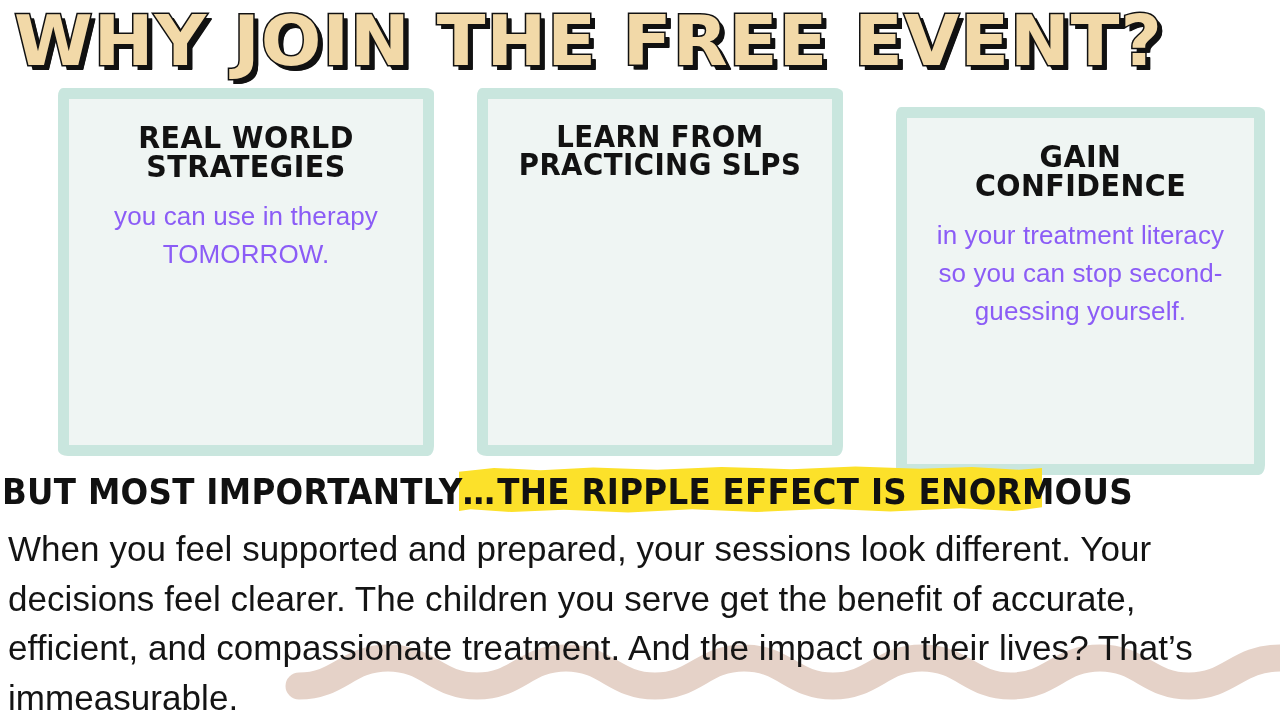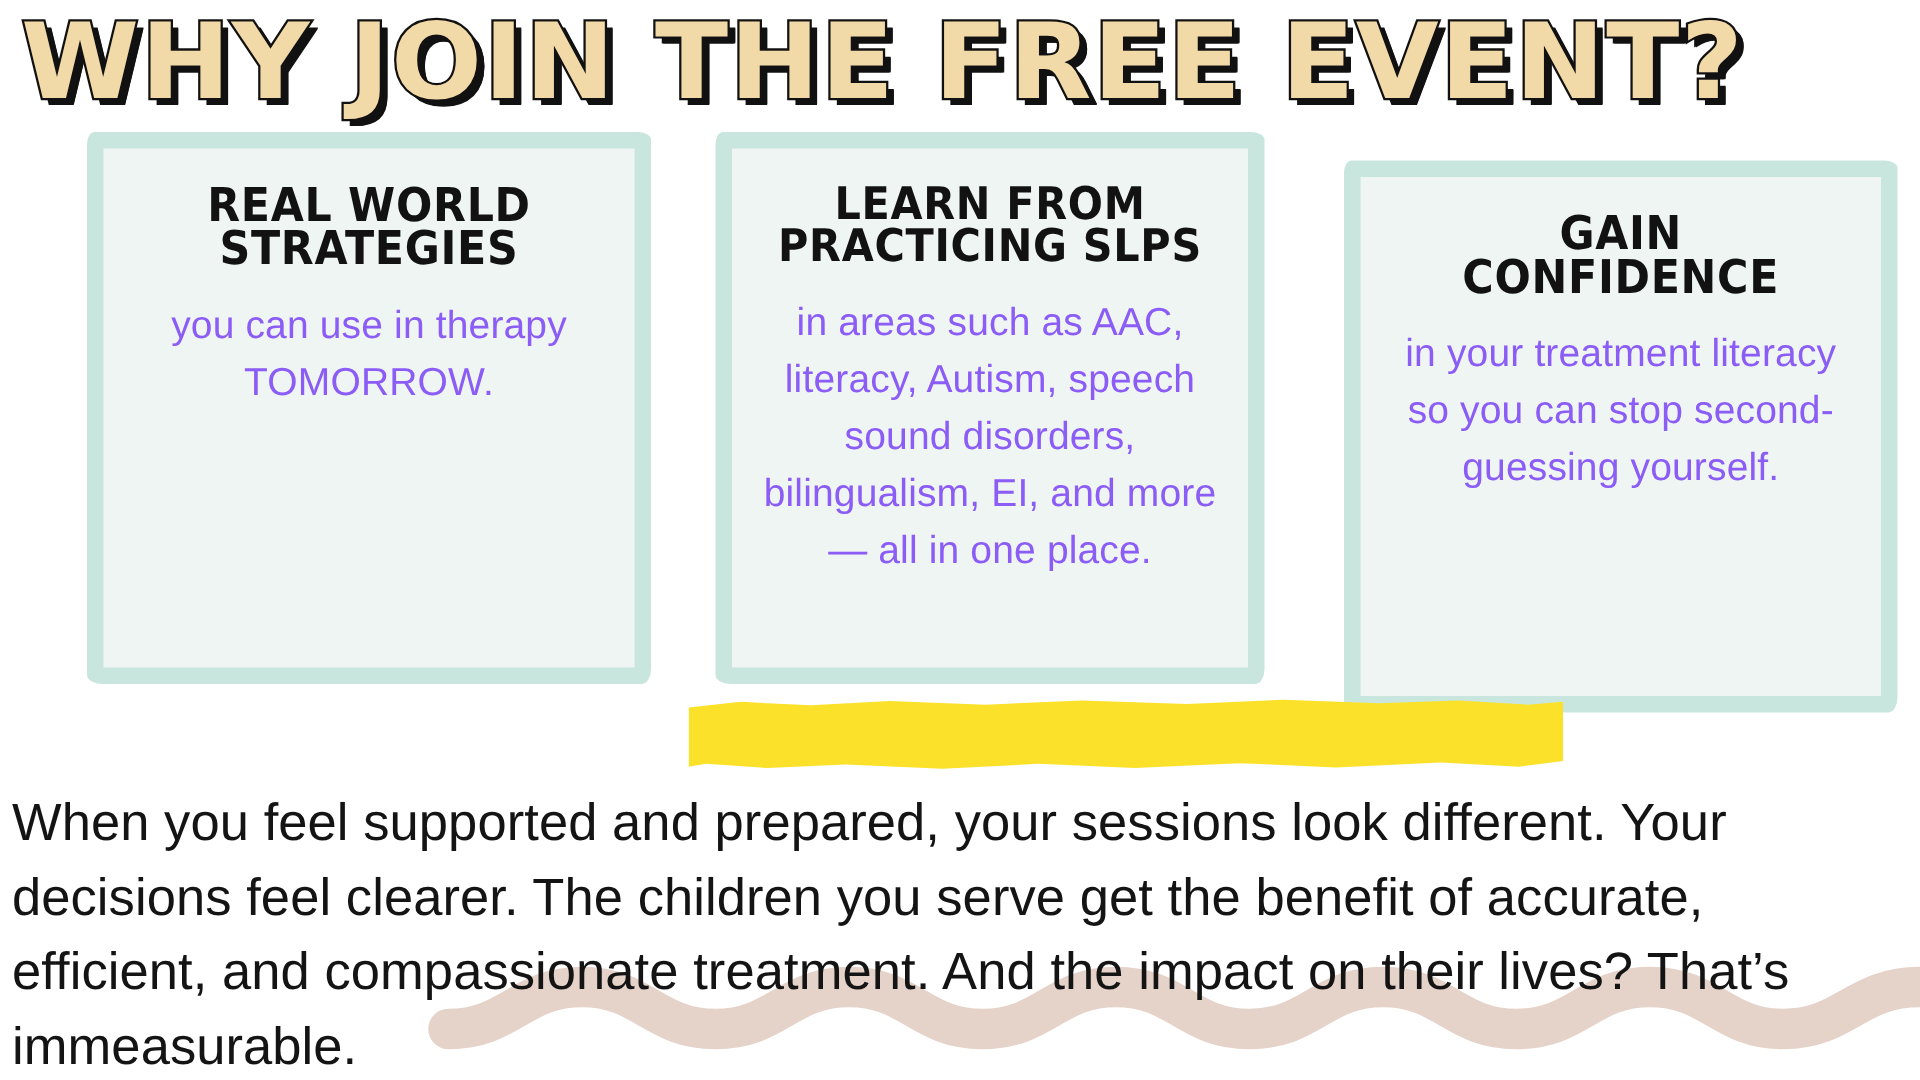--- a/index.html
+++ b/index.html
@@ -186,33 +186,37 @@
 
     <div class="card card-1">
       <div class="card-title">REAL WORLD
 STRATEGIES</div>
       <div class="card-body">you can use in therapy TOMORROW.</div>
     </div>
 
     <div class="card card-2">
       <div class="card-title">LEARN FROM
 PRACTICING SLPS</div>
-      <div class="card-body">in areas such as AAC, literacy, Autism, speech sound disorders, bilingualism, EI, and more — all in one place.</div>
     </div>
 
     <div class="card card-3">
       <div class="card-title">GAIN
 CONFIDENCE</div>
       <div class="card-body">in your treatment literacy so you can stop second-guessing yourself.</div>
     </div>
 
   </div>
 
   <div class="hl-marker"></div>
 
+  <div class="ripple-line">
+    <div class="ripple-inner">
+      <span class="ripple-lead">BUT MOST IMPORTANTLY…</span><span class="ripple-hl">THE RIPPLE EFFECT IS ENORMOUS</span>
+    </div>
+  </div>
 
   <div class="paragraph">When you feel supported and prepared, your sessions look different. Your decisions feel clearer. The children you serve get the benefit of accurate, efficient, and compassionate treatment. And the impact on their lives? That’s immeasurable.</div>
 
   <svg class="wave" viewBox="0 0 995 80" preserveAspectRatio="none">
     <path d="M 14 46
              C 55 46, 62 18, 103 18
              S 151 46, 192 46
              S 240 18, 281 18
              S 329 46, 370 46
              S 418 18, 459 18

